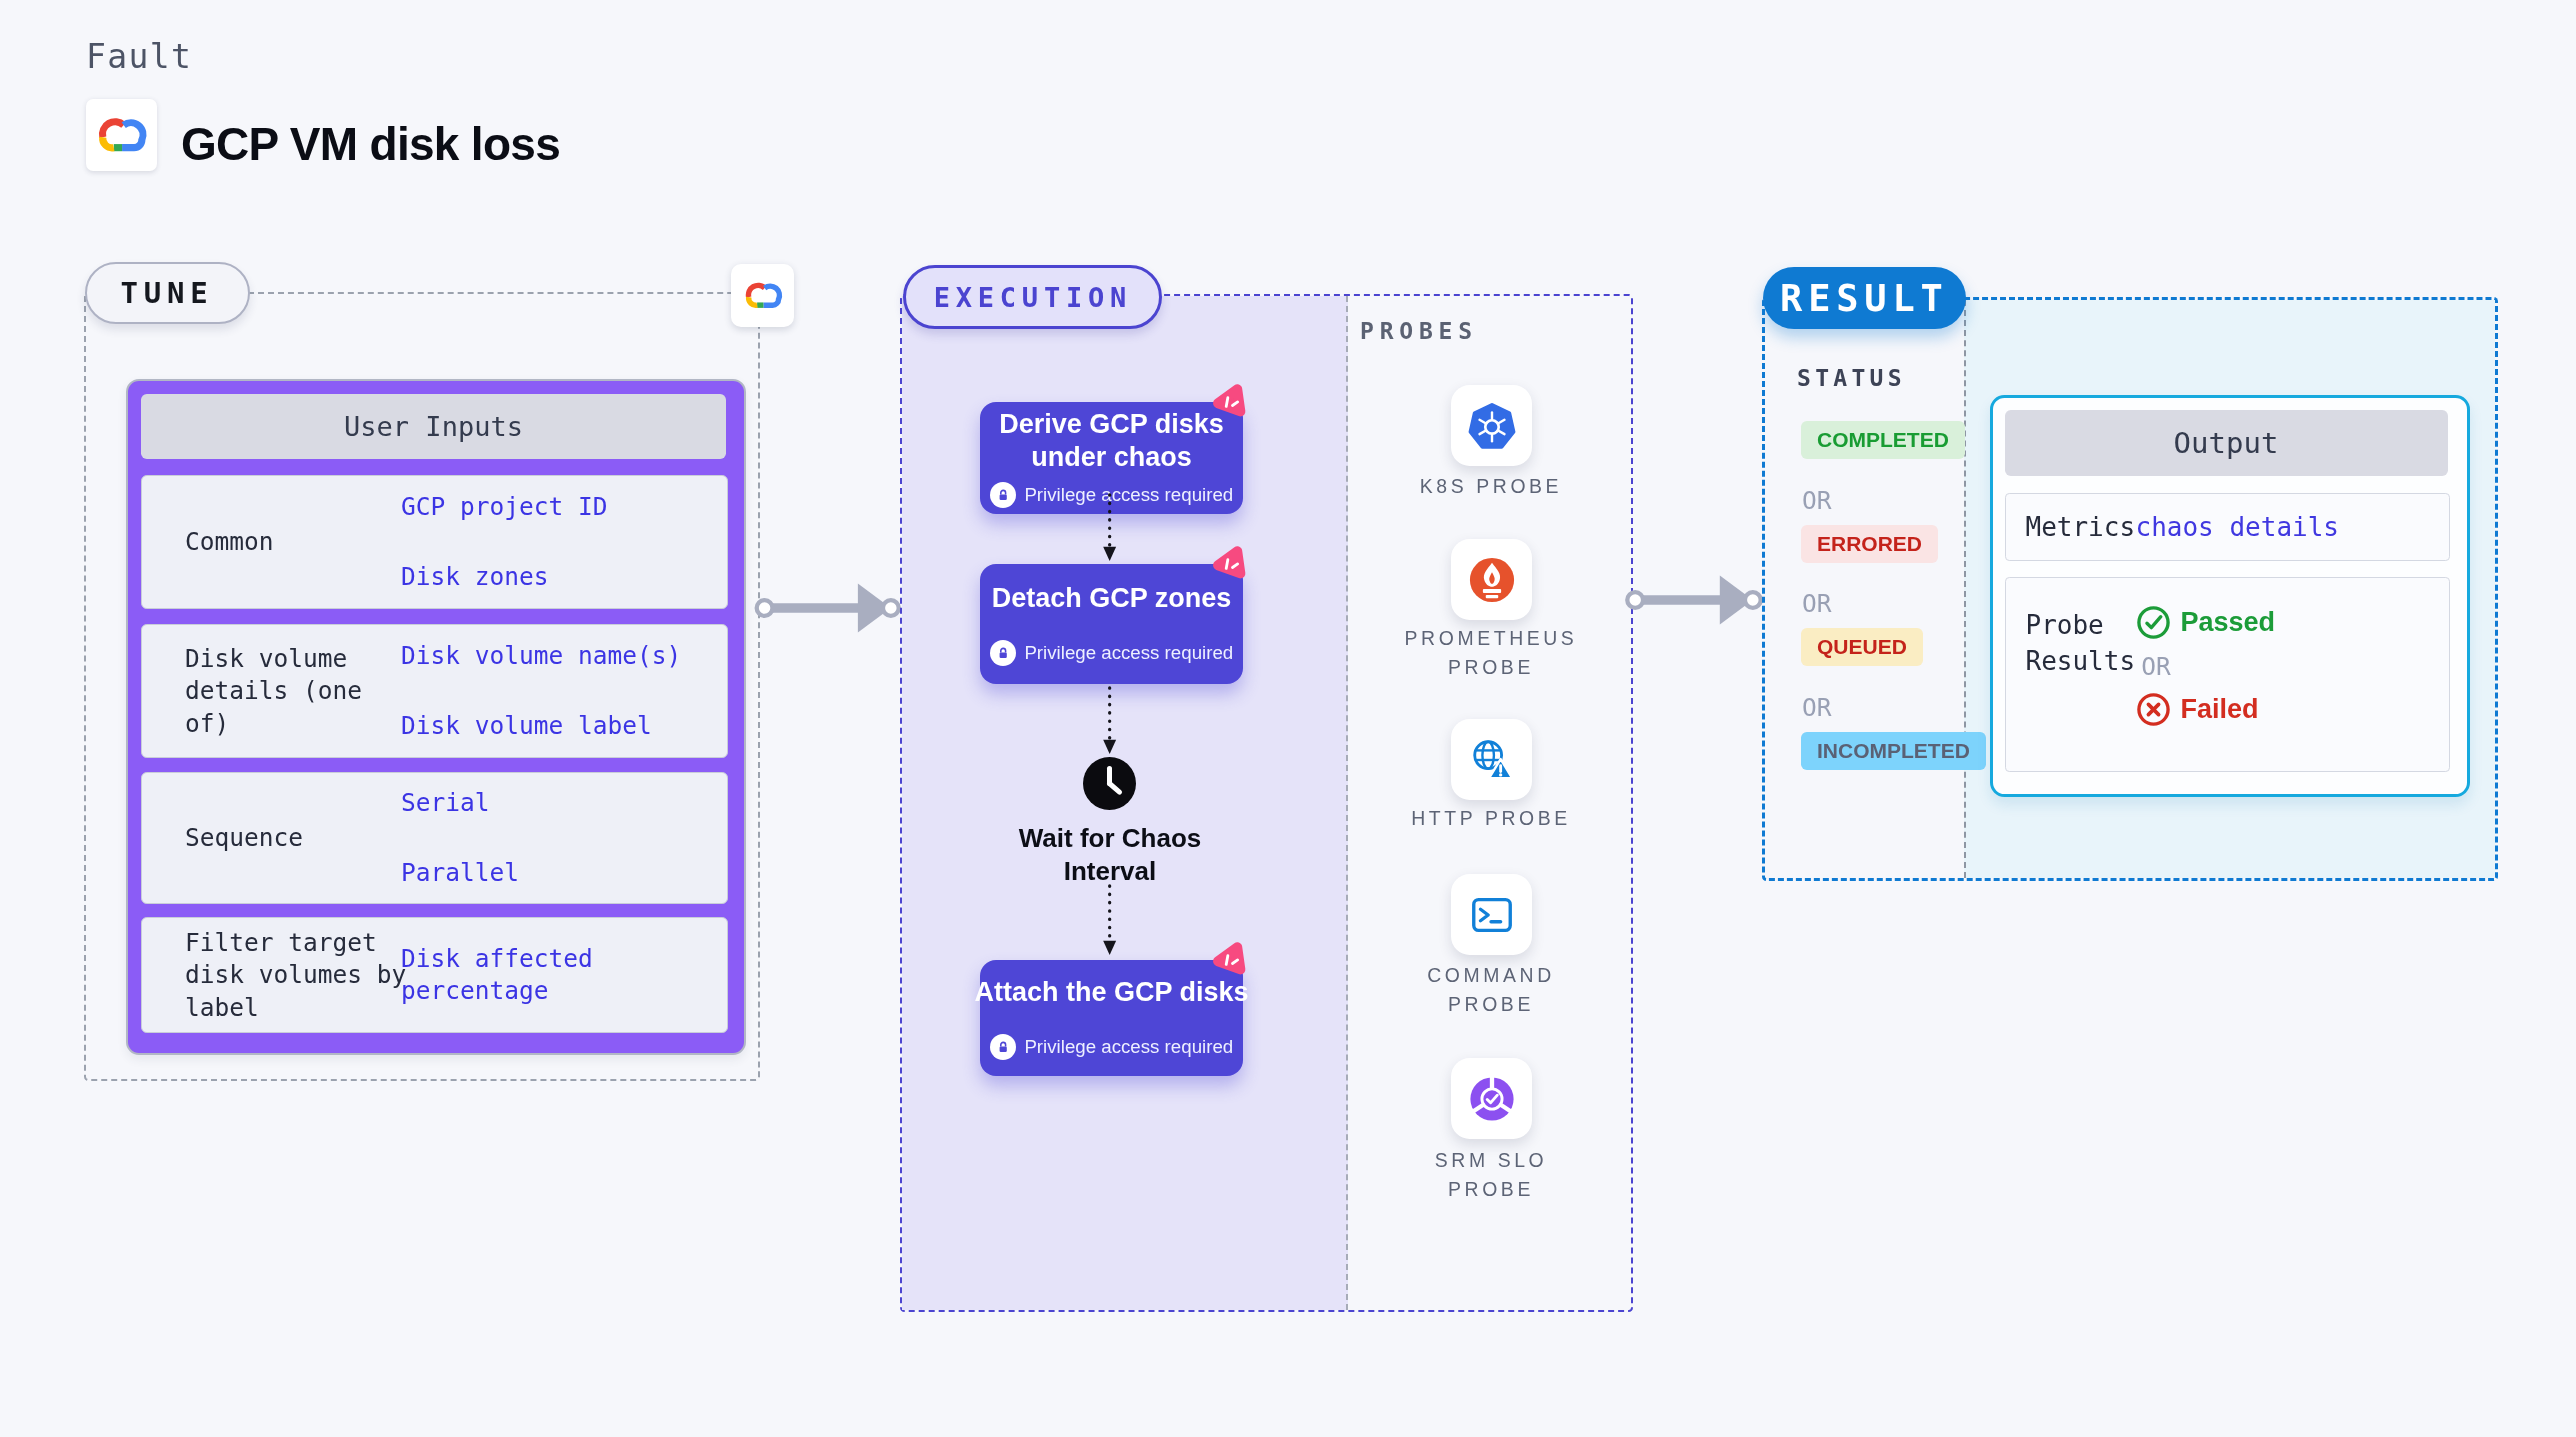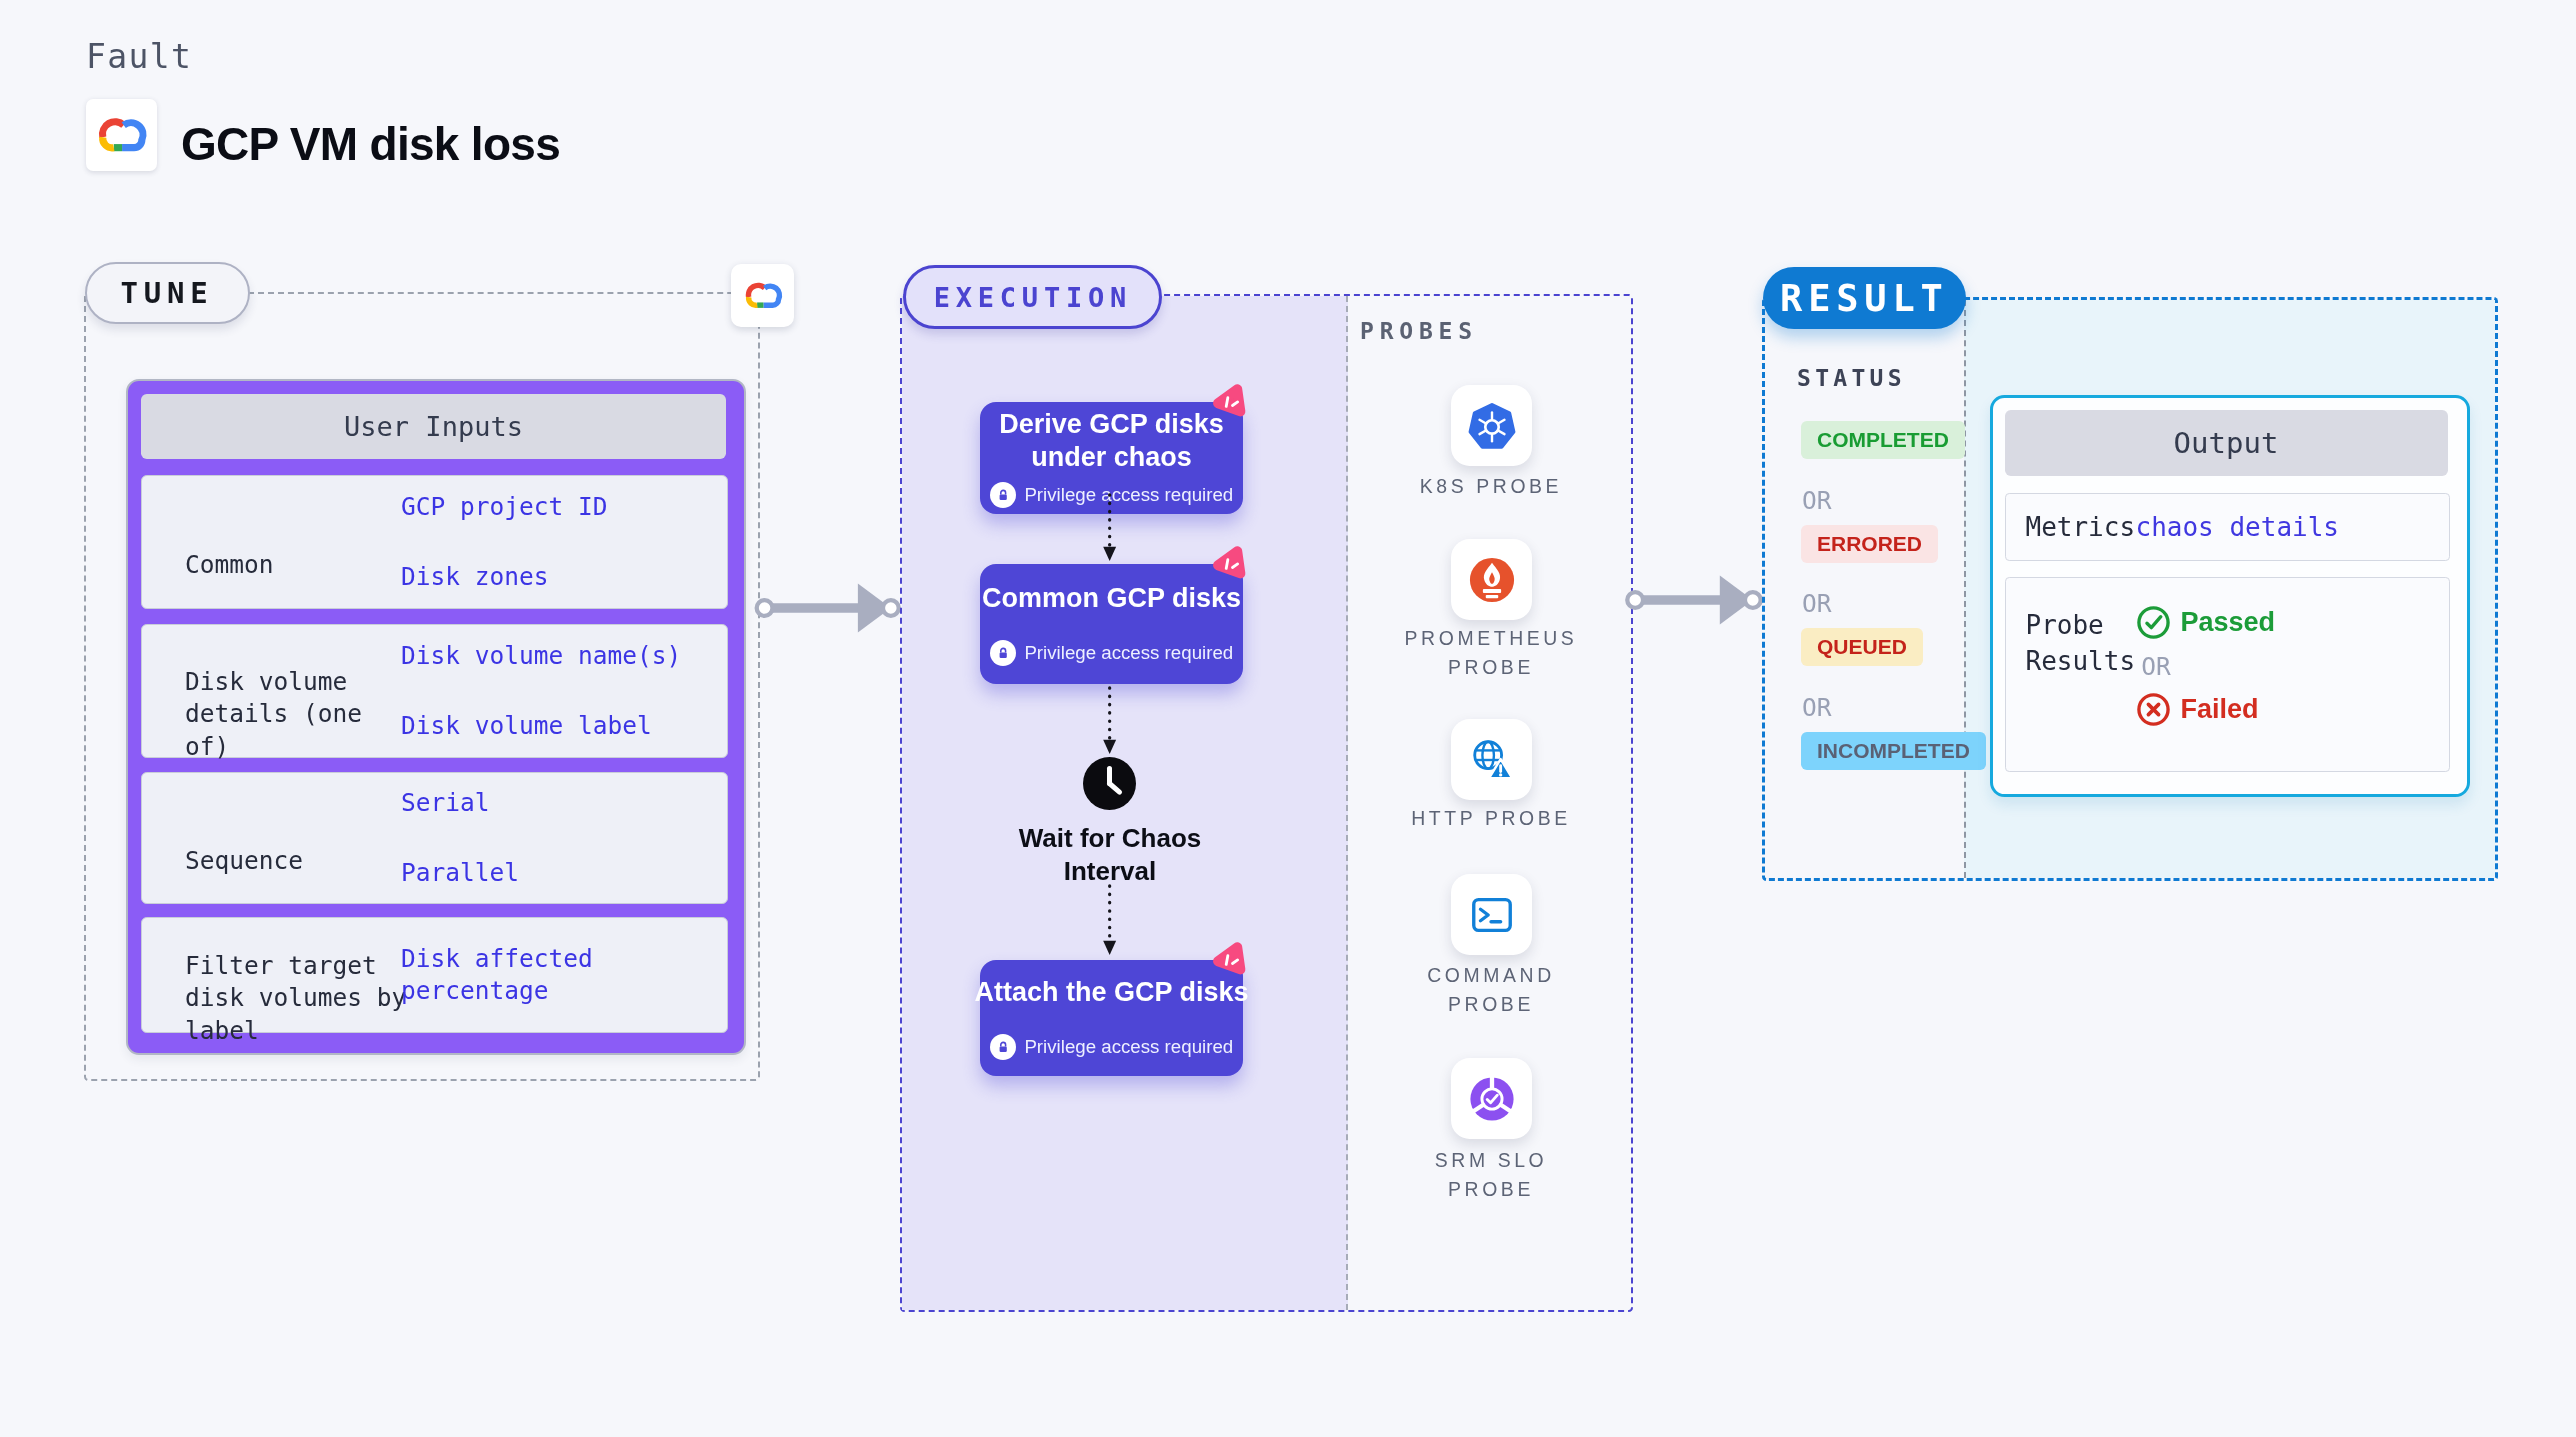--- a/index.html
+++ b/index.html
@@ -24,21 +24,21 @@
   .tune-pill{left:-1.4px;top:-32px;width:161px;height:58px;background:#f3f4f9;border:2.9px solid #aeb2c4;border-radius:32px;
     font-family:"DejaVu Sans Mono",monospace;font-weight:bold;font-size:29px;letter-spacing:5.8px;color:#15181f;
     box-shadow:0 5.8px 10px rgba(40,50,90,.12);}
   .gcp-mini{left:645px;top:-30px;width:63px;height:63px;background:#fff;border-radius:10px;box-shadow:0 2.9px 7.2px rgba(40,50,80,.16);}
   .ui-card{left:40px;top:85px;width:616px;height:672px;background:#8b5cf6;border:2.9px solid #b2b7c5;border-radius:13px;box-shadow:0 4.3px 10px rgba(50,60,90,.08);}
   .ui-header{left:13px;top:13px;width:585px;height:65px;background:#d9dae3;border-radius:5.8px;
     font-family:"DejaVu Sans Mono",monospace;font-size:27px;color:#343b4e;}
   .ui-row{position:absolute;left:13px;width:585px;background:#eef0f7;border:1.4px solid #c9cdd9;border-radius:5.8px;}
   .row1{top:94px;height:132px;} .row2{top:243px;height:132px;} .row3{top:391px;height:130px;} .row4{top:536px;height:114px;}
   .row-label{position:absolute;left:43px;top:50%;transform:translateY(-50%);width:223px;
-    font-family:"DejaVu Sans Mono",monospace;font-size:24.5px;color:#262b3b;line-height:1.32;margin-top:23px;}
+    font-family:"DejaVu Sans Mono",monospace;font-size:24.5px;color:#262b3b;line-height:1.32;}
   .row-values{position:absolute;left:259px;top:50%;transform:translateY(-50%);width:302px;display:flex;flex-direction:column;gap:38px;}
   .row-values span{font-family:"DejaVu Sans Mono",monospace;font-size:24.5px;color:#3b34e4;line-height:1.3;cursor:pointer;}
 
   
   .arrow1{left:753px;top:575px;} .arrow2{left:1625px;top:567px;}
 
   
   .exec-box{left:900px;top:294px;width:729px;height:1014px;border:2.9px dashed #4b44d0;border-radius:4.3px;}
   .exec-lav{position:absolute;left:0;top:0;bottom:0;width:444px;background:#e5e3f9;border-right:2.2px dashed #a6abb7;}
   .exec-pill{left:1.4px;top:-31px;width:253px;height:58px;background:#e3e1fa;border:3.6px solid #4b44d0;border-radius:32px;
@@ -208,21 +208,21 @@
   <div class="step step2">
     <div class="pink-badge">
       <svg width="45" height="45" viewBox="0 0 64 64">
         <g transform="rotate(-8 32 32)">
           <path d="M46 12 L46 44 L16 28 Z" fill="#f74a80" stroke="#f74a80" stroke-width="14" stroke-linejoin="round"></path>
           <line x1="31" y1="22" x2="27" y2="34" stroke="#ffffff" stroke-width="4" stroke-linecap="round"></line>
           <line x1="36" y1="34" x2="44" y2="30" stroke="#ffffff" stroke-width="4" stroke-linecap="round"></line>
         </g>
       </svg>
     </div>
-    <div class="step-title">Common GCP disks</div>
+    <div class="step-title">Detach GCP zones</div>
     <div class="priv">
       <span class="priv-ic">
         <svg width="14.4" height="14.4" viewBox="0 0 24 24">
           <path d="M8 11 V8 a4 4 0 0 1 8 0 v3" stroke="#4e46d6" stroke-width="2.6" fill="none"></path>
           <rect x="6" y="11" width="12" height="9" rx="2" fill="#4e46d6"></rect>
         </svg>
       </span>
       <span class="priv-tx">Privilege access required</span>
     </div>
   </div>

